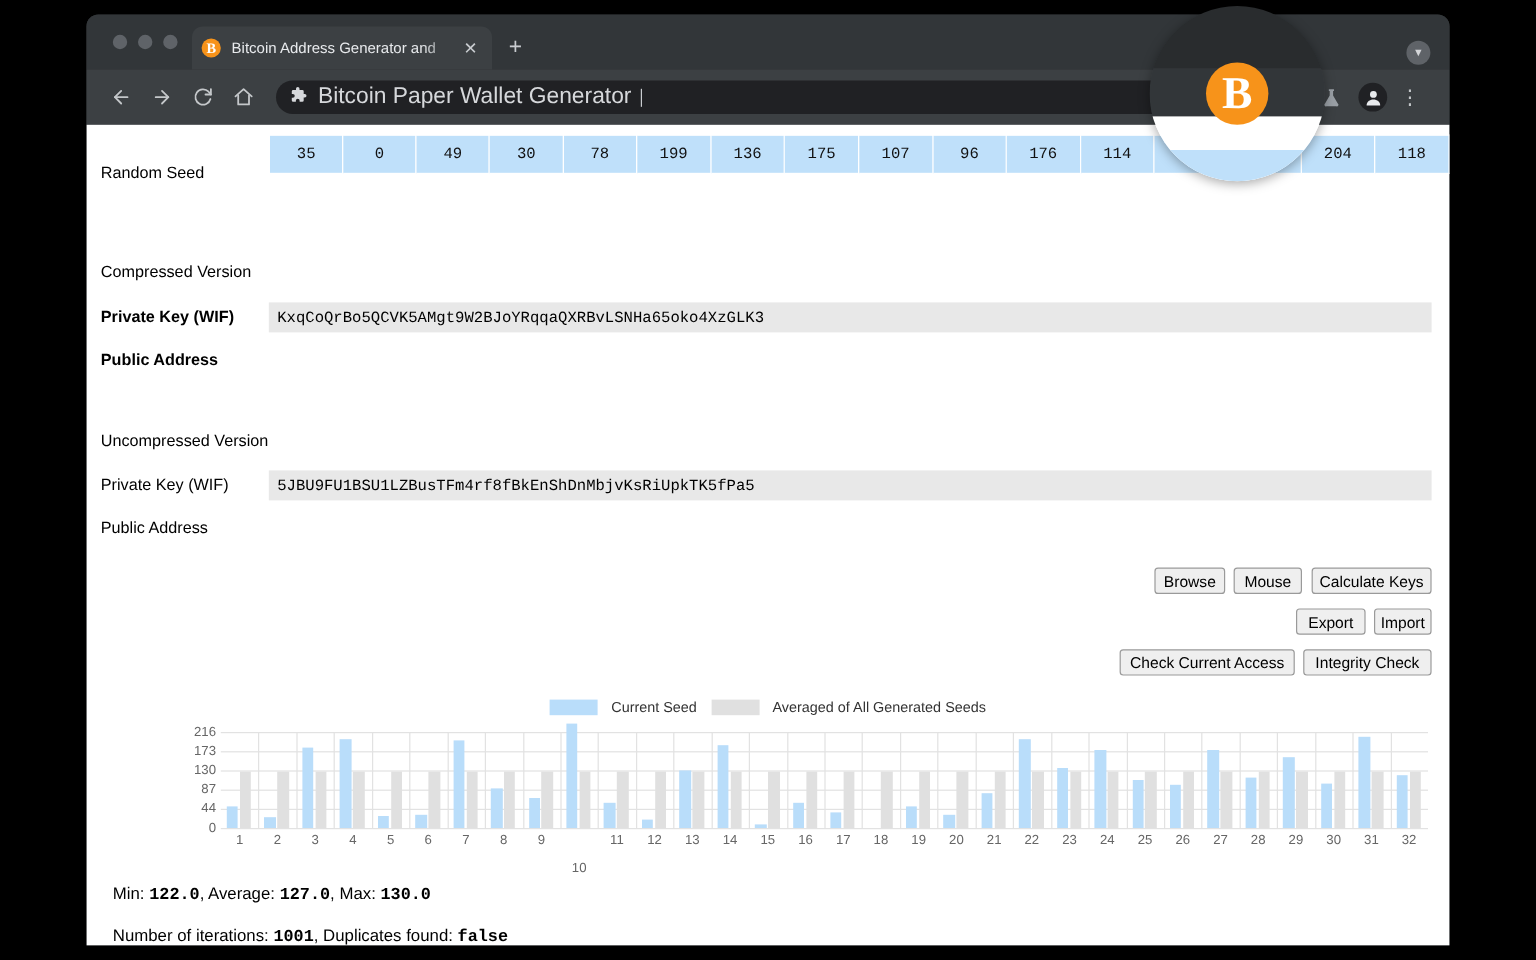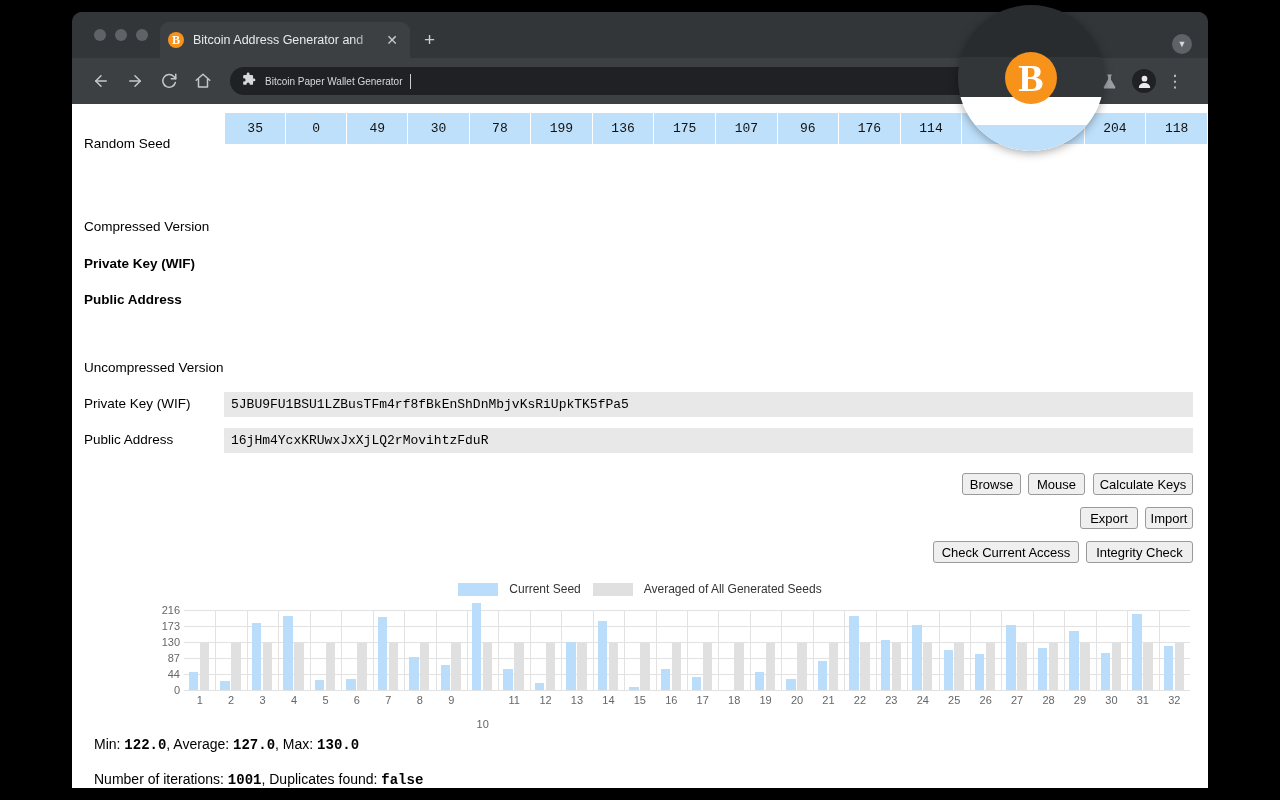--- a/index.html
+++ b/index.html
@@ -70,21 +70,21 @@
     width: 30px; height: 30px; margin-right: 4px;
     display: flex; align-items: center; justify-content: center;
     color: #c4c7ca;
   }
   .omnibox {
     flex: 1 1 auto; height: 28px; margin-left: 8px;
     background: #202124; border-radius: 14px;
     display: flex; align-items: center; padding: 0 12px;
     box-sizing: border-box;
   }
-  .omni-text { color: #d6d8db; font-size: 10px; margin-left: 9px; }
+  .omni-text { color: #d6d8db; font-size: 19px; margin-left: 9px; }
   .omni-caret {
     width: 1px; height: 15px; background: #c9ccd0; margin-left: 8px;
   }
   .tb-right { display: flex; align-items: center; gap: 4px; margin-left: 8px; }
   .avatar {
     width: 24px; height: 24px; border-radius: 50%;
     background: #202124; display: flex; align-items: center; justify-content: center;
   }
 
   
@@ -302,27 +302,27 @@
                 <td></td>
                 <td>204</td>
                 <td>118</td>
               </tr>
         </tbody>
           </table>
       </div>
 
       <div class="section-label" style="top:115px;">Compressed Version</div>
       <div class="field-label bold" style="top:152px;">Private Key (WIF)</div>
+      <div class="field-value" style="top:148px;">KxqCoQrBo5QCVK5AMgt9W2BJoYRqqaQXRBvLSNHa65oko4XzGLK3</div>
       <div class="field-label bold" style="top:188px;">Public Address</div>
 
       <div class="section-label" style="top:256px;">Uncompressed Version</div>
       <div class="field-label" style="top:292px;">Private Key (WIF)</div>
       <div class="field-value" style="top:288px;">5JBU9FU1BSU1LZBusTFm4rf8fBkEnShDnMbjvKsRiUpkTK5fPa5</div>
       <div class="field-label" style="top:328px;">Public Address</div>
-      <div class="field-value" style="top:324px;">16jHm4YcxKRUwxJxXjLQ2rMovihtzFduR</div>
 
       <div class="btn" style="left:890px; top:369px; width:59px;">Browse</div>
       <div class="btn" style="left:956px; top:369px; width:57px;">Mouse</div>
       <div class="btn" style="left:1021px; top:369px; width:100px;">Calculate Keys</div>
 
       <div class="btn" style="left:1008px; top:403px; width:58px;">Export</div>
       <div class="btn" style="left:1073px; top:403px; width:48px;">Import</div>
 
       <div class="btn" style="left:861px; top:437px; width:146px;">Check Current Access</div>
       <div class="btn" style="left:1014px; top:437px; width:107px;">Integrity Check</div>

